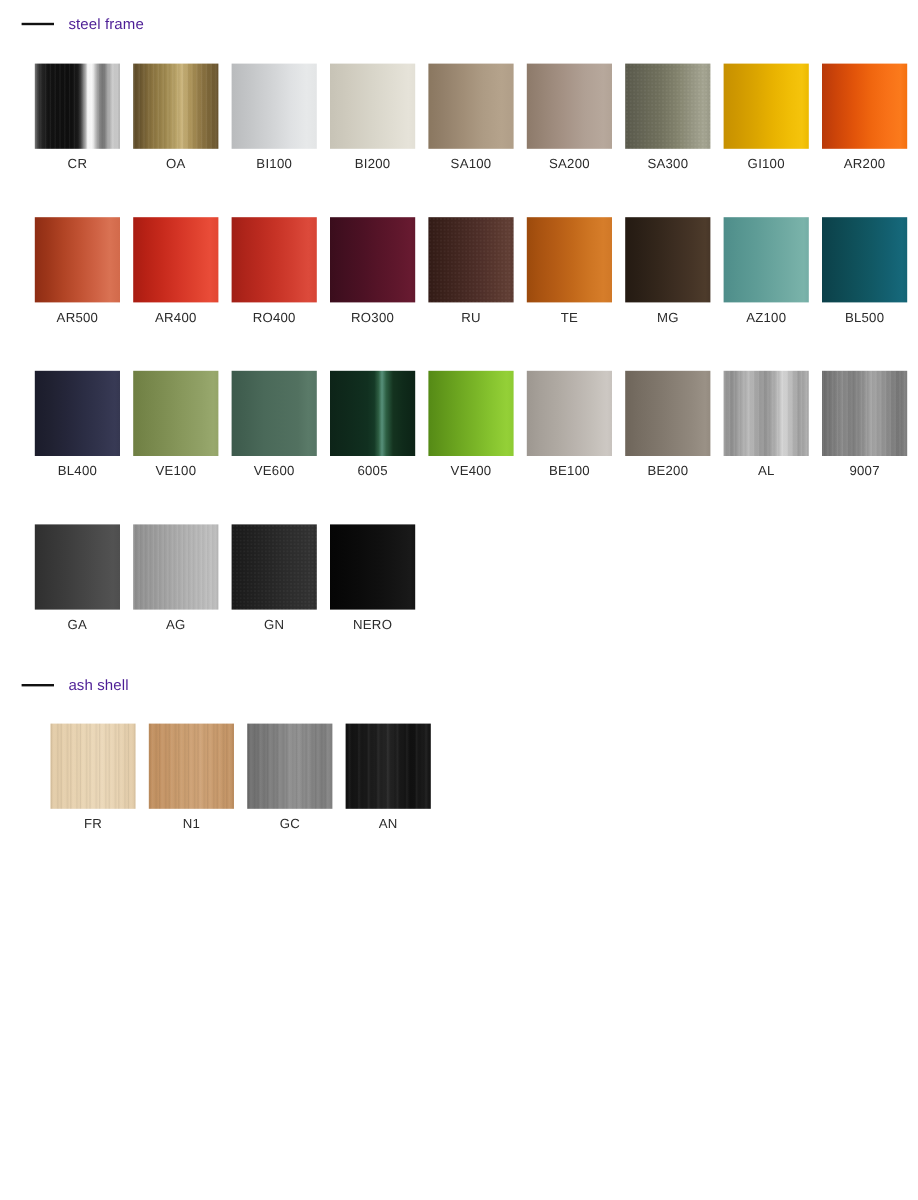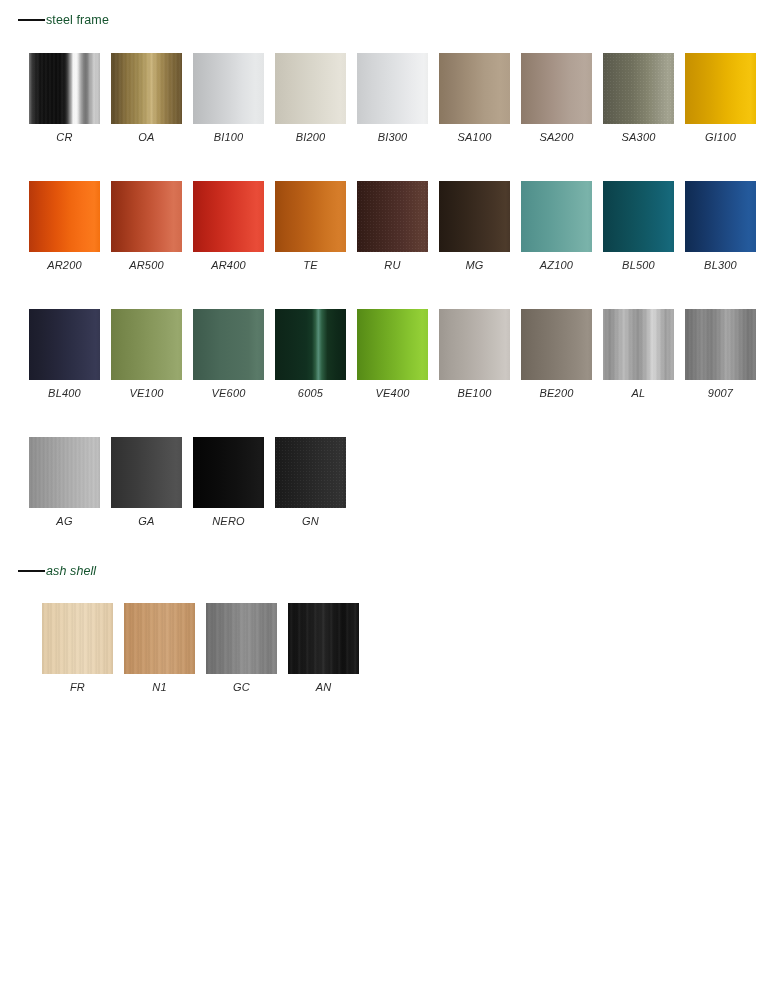--- a/index.html
+++ b/index.html
@@ -25,38 +25,37 @@
     height: 20px;
     margin-left: 18px;
   }
   .section-rule {
     width: 27px;
     height: 2px;
     background: #111111;
     flex: 0 0 auto;
   }
   .section-title {
-    margin-left: 1px;
+    margin-left: 12px;
     font-size: 12.5px;
     letter-spacing: 0.1px;
-    color: #14532d;
+    color: #4c1d95;
     white-space: nowrap;
   }
 
   
   .swatch-grid {
     display: grid;
     grid-template-columns: repeat(9, 82px);
     margin-left: 29px;
     row-gap: 38px;
   }
 
   .swatch-cell {
     width: 72px;
-    font-style: italic;
   }
   .swatch-chip {
     width: 71px;
     height: 71px;
     background: #cccccc;
     position: relative;
   }
   .swatch-chip .grain {
     position: absolute;
     inset: 0;
@@ -68,21 +67,21 @@
     text-align: center;
     font-size: 11px;
     letter-spacing: 0.2px;
     color: #2b2b2b;
     white-space: nowrap;
   }
 
   
   .section-steel { margin-top: 10px; }
   .grid-steel { margin-top: 23px; }
-  .section-ash { margin-top: 34px; font-style: italic; }
+  .section-ash { margin-top: 34px; }
   .grid-ash { margin-top: 22px; padding-left: 13px; }
 
   
   .grain-wood {
     background-image: repeating-linear-gradient(
       90deg,
       rgba(0,0,0,0.00) 0px,
       rgba(0,0,0,0.07) 1px,
       rgba(0,0,0,0.00) 2px,
       rgba(255,255,255,0.05) 3px,
@@ -134,26 +133,20 @@
         </div>
         <div class="swatch-label">BI100</div>
       </div>
       <div class="swatch-cell">
         <div class="swatch-chip" style="background: linear-gradient(90deg, rgb(199, 195, 182) 0%, rgb(207, 203, 190) 22%, rgb(216, 213, 201) 50%, rgb(224, 221, 210) 74%, rgb(230, 227, 217) 92%, rgb(227, 224, 214) 100%);">
           <div class="grain"></div>
         </div>
         <div class="swatch-label">BI200</div>
       </div>
       <div class="swatch-cell">
-        <div class="swatch-chip" style="background: linear-gradient(90deg, rgb(201, 203, 205) 0%, rgb(211, 213, 215) 22%, rgb(222, 224, 226) 50%, rgb(233, 234, 236) 76%, rgb(240, 241, 242) 94%, rgb(236, 237, 237) 100%);">
-          <div class="grain"></div>
-        </div>
-        <div class="swatch-label">BI300</div>
-      </div>
-      <div class="swatch-cell">
         <div class="swatch-chip" style="background: linear-gradient(90deg, rgb(138, 119, 96) 0%, rgb(147, 128, 106) 18%, rgb(161, 142, 119) 42%, rgb(173, 155, 132) 64%, rgb(181, 163, 140) 86%, rgb(176, 158, 136) 100%);">
           <div class="grain"></div>
         </div>
         <div class="swatch-label">SA100</div>
       </div>
       <div class="swatch-cell">
         <div class="swatch-chip" style="background: linear-gradient(90deg, rgb(141, 122, 106) 0%, rgb(151, 132, 117) 18%, rgb(165, 146, 133) 44%, rgb(176, 160, 148) 68%, rgb(183, 168, 156) 90%, rgb(178, 163, 150) 100%);">
           <div class="grain"></div>
         </div>
         <div class="swatch-label">SA200</div>
@@ -182,56 +175,62 @@
         </div>
         <div class="swatch-label">AR500</div>
       </div>
       <div class="swatch-cell">
         <div class="swatch-chip" style="background: linear-gradient(90deg, rgb(168, 28, 18) 0%, rgb(183, 33, 21) 14%, rgb(199, 42, 28) 34%, rgb(213, 53, 38) 54%, rgb(224, 66, 47) 74%, rgb(233, 76, 56) 90%, rgb(226, 70, 49) 100%);">
           <div class="grain"></div>
         </div>
         <div class="swatch-label">AR400</div>
       </div>
       <div class="swatch-cell">
-        <div class="swatch-chip" style="background: linear-gradient(90deg, rgb(156, 74, 12) 0%, rgb(168, 82, 16) 14%, rgb(181, 92, 21) 34%, rgb(194, 104, 26) 54%, rgb(205, 116, 34) 72%, rgb(214, 125, 42) 90%, rgb(208, 120, 39) 100%);">
-          <div class="grain"></div>
-        </div>
-        <div class="swatch-label">TE</div>
+        <div class="swatch-chip" style="background: linear-gradient(90deg, rgb(160, 31, 22) 0%, rgb(173, 36, 26) 14%, rgb(186, 42, 31) 32%, rgb(199, 51, 38) 52%, rgb(210, 62, 48) 72%, rgb(220, 74, 59) 90%, rgb(214, 68, 53) 100%);">
+          <div class="grain"></div>
+        </div>
+        <div class="swatch-label">RO400</div>
+      </div>
+      <div class="swatch-cell">
+        <div class="swatch-chip" style="background: linear-gradient(90deg, rgb(58, 13, 28) 0%, rgb(66, 15, 32) 16%, rgb(76, 17, 36) 38%, rgb(86, 20, 40) 58%, rgb(95, 23, 44) 78%, rgb(103, 26, 48) 94%, rgb(98, 24, 45) 100%);">
+          <div class="grain"></div>
+        </div>
+        <div class="swatch-label">RO300</div>
       </div>
       <div class="swatch-cell">
         <div class="swatch-chip" style="background: linear-gradient(90deg, rgb(52, 28, 23) 0%, rgb(59, 33, 27) 16%, rgb(69, 40, 34) 38%, rgb(79, 47, 41) 58%, rgb(90, 56, 47) 78%, rgb(99, 64, 54) 94%, rgb(93, 59, 50) 100%);">
           <div class="grain grain-matte"></div>
         </div>
         <div class="swatch-label">RU</div>
       </div>
       <div class="swatch-cell">
+        <div class="swatch-chip" style="background: linear-gradient(90deg, rgb(156, 74, 12) 0%, rgb(168, 82, 16) 14%, rgb(181, 92, 21) 34%, rgb(194, 104, 26) 54%, rgb(205, 116, 34) 72%, rgb(214, 125, 42) 90%, rgb(208, 120, 39) 100%);">
+          <div class="grain"></div>
+        </div>
+        <div class="swatch-label">TE</div>
+      </div>
+      <div class="swatch-cell">
         <div class="swatch-chip" style="background: linear-gradient(90deg, rgb(36, 26, 18) 0%, rgb(42, 31, 22) 16%, rgb(51, 38, 27) 38%, rgb(60, 45, 33) 58%, rgb(69, 52, 38) 78%, rgb(77, 59, 43) 94%, rgb(71, 54, 40) 100%);">
           <div class="grain"></div>
         </div>
         <div class="swatch-label">MG</div>
       </div>
       <div class="swatch-cell">
         <div class="swatch-chip" style="background: linear-gradient(90deg, rgb(78, 141, 138) 0%, rgb(85, 148, 143) 16%, rgb(94, 156, 150) 38%, rgb(104, 164, 157) 58%, rgb(114, 172, 164) 78%, rgb(122, 179, 170) 94%, rgb(116, 173, 165) 100%);">
           <div class="grain"></div>
         </div>
         <div class="swatch-label">AZ100</div>
       </div>
       <div class="swatch-cell">
         <div class="swatch-chip" style="background: linear-gradient(90deg, rgb(11, 64, 73) 0%, rgb(13, 71, 80) 16%, rgb(15, 80, 90) 38%, rgb(17, 88, 100) 58%, rgb(19, 96, 112) 78%, rgb(22, 104, 122) 94%, rgb(20, 99, 115) 100%);">
           <div class="grain"></div>
         </div>
         <div class="swatch-label">BL500</div>
       </div>
       <div class="swatch-cell">
-        <div class="swatch-chip" style="background: linear-gradient(90deg, rgb(15, 43, 82) 0%, rgb(19, 49, 93) 14%, rgb(23, 58, 108) 32%, rgb(28, 69, 125) 52%, rgb(32, 80, 142) 72%, rgb(36, 90, 156) 90%, rgb(33, 85, 150) 100%);">
-          <div class="grain"></div>
-        </div>
-        <div class="swatch-label">BL300</div>
-      </div>
-      <div class="swatch-cell">
         <div class="swatch-chip" style="background: linear-gradient(90deg, rgb(27, 28, 43) 0%, rgb(31, 32, 48) 16%, rgb(37, 38, 58) 38%, rgb(43, 45, 68) 58%, rgb(50, 52, 77) 78%, rgb(56, 58, 85) 94%, rgb(53, 55, 80) 100%);">
           <div class="grain"></div>
         </div>
         <div class="swatch-label">BL400</div>
       </div>
       <div class="swatch-cell">
         <div class="swatch-chip" style="background: linear-gradient(90deg, rgb(111, 127, 67) 0%, rgb(118, 134, 74) 16%, rgb(127, 143, 83) 38%, rgb(136, 152, 92) 58%, rgb(144, 160, 101) 78%, rgb(152, 168, 109) 94%, rgb(148, 164, 104) 100%);">
           <div class="grain"></div>
         </div>
         <div class="swatch-label">VE100</div>
@@ -272,42 +271,42 @@
         </div>
         <div class="swatch-label">AL</div>
       </div>
       <div class="swatch-cell">
         <div class="swatch-chip" style="background: linear-gradient(90deg, rgb(109, 109, 109) 0%, rgb(122, 122, 122) 12%, rgb(138, 138, 138) 24%, rgb(126, 126, 126) 36%, rgb(143, 143, 143) 48%, rgb(166, 166, 166) 58%, rgb(154, 154, 154) 68%, rgb(134, 134, 134) 80%, rgb(119, 119, 119) 90%, rgb(130, 130, 130) 100%);">
           <div class="grain grain-metal"></div>
         </div>
         <div class="swatch-label">9007</div>
       </div>
       <div class="swatch-cell">
+        <div class="swatch-chip" style="background: linear-gradient(90deg, rgb(47, 47, 47) 0%, rgb(53, 53, 53) 16%, rgb(60, 60, 60) 36%, rgb(68, 68, 68) 56%, rgb(76, 76, 76) 76%, rgb(82, 82, 82) 92%, rgb(78, 78, 78) 100%);">
+          <div class="grain"></div>
+        </div>
+        <div class="swatch-label">GA</div>
+      </div>
+      <div class="swatch-cell">
         <div class="swatch-chip" style="background: linear-gradient(90deg, rgb(142, 142, 142) 0%, rgb(151, 151, 151) 16%, rgb(162, 162, 162) 36%, rgb(174, 174, 174) 56%, rgb(184, 184, 184) 76%, rgb(192, 192, 192) 92%, rgb(186, 186, 186) 100%);">
           <div class="grain grain-metal"></div>
         </div>
         <div class="swatch-label">AG</div>
-      </div>
-      <div class="swatch-cell">
-        <div class="swatch-chip" style="background: linear-gradient(90deg, rgb(47, 47, 47) 0%, rgb(53, 53, 53) 16%, rgb(60, 60, 60) 36%, rgb(68, 68, 68) 56%, rgb(76, 76, 76) 76%, rgb(82, 82, 82) 92%, rgb(78, 78, 78) 100%);">
-          <div class="grain"></div>
-        </div>
-        <div class="swatch-label">GA</div>
-      </div>
-      <div class="swatch-cell">
-        <div class="swatch-chip" style="background: linear-gradient(90deg, rgb(5, 5, 5) 0%, rgb(8, 8, 8) 18%, rgb(12, 12, 12) 40%, rgb(16, 16, 16) 60%, rgb(21, 21, 21) 80%, rgb(25, 25, 25) 94%, rgb(20, 20, 20) 100%);">
-          <div class="grain"></div>
-        </div>
-        <div class="swatch-label">NERO</div>
       </div>
       <div class="swatch-cell">
         <div class="swatch-chip" style="background: linear-gradient(90deg, rgb(27, 27, 27) 0%, rgb(31, 31, 31) 18%, rgb(37, 37, 37) 40%, rgb(43, 43, 43) 60%, rgb(48, 48, 48) 80%, rgb(52, 52, 52) 94%, rgb(47, 47, 47) 100%);">
           <div class="grain grain-matte"></div>
         </div>
         <div class="swatch-label">GN</div>
+      </div>
+      <div class="swatch-cell">
+        <div class="swatch-chip" style="background: linear-gradient(90deg, rgb(5, 5, 5) 0%, rgb(8, 8, 8) 18%, rgb(12, 12, 12) 40%, rgb(16, 16, 16) 60%, rgb(21, 21, 21) 80%, rgb(25, 25, 25) 94%, rgb(20, 20, 20) 100%);">
+          <div class="grain"></div>
+        </div>
+        <div class="swatch-label">NERO</div>
       </div>
     </div>
 
   <div class="section-header section-ash">
     <span class="section-rule"></span>
     <span class="section-title">ash shell</span>
   </div>
 
   <div class="swatch-grid grid-ash" id="grid-ash">
       <div class="swatch-cell">

